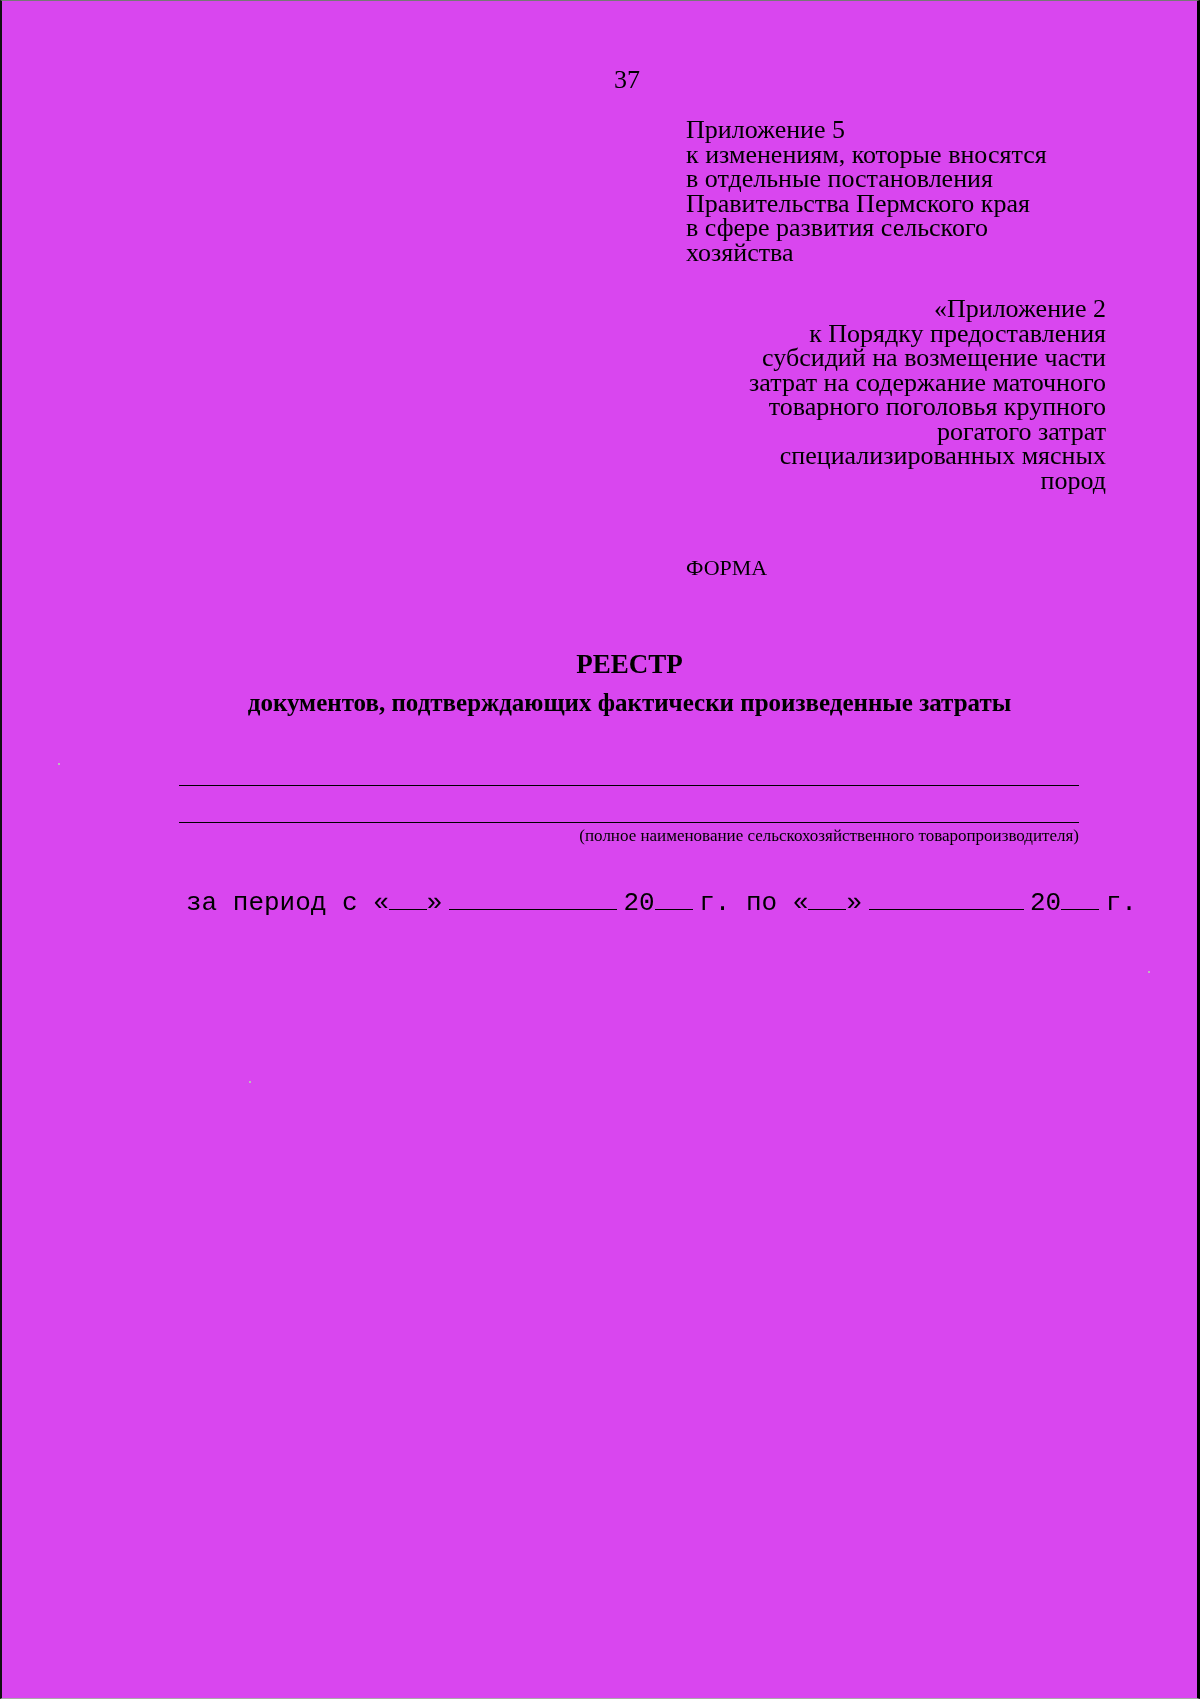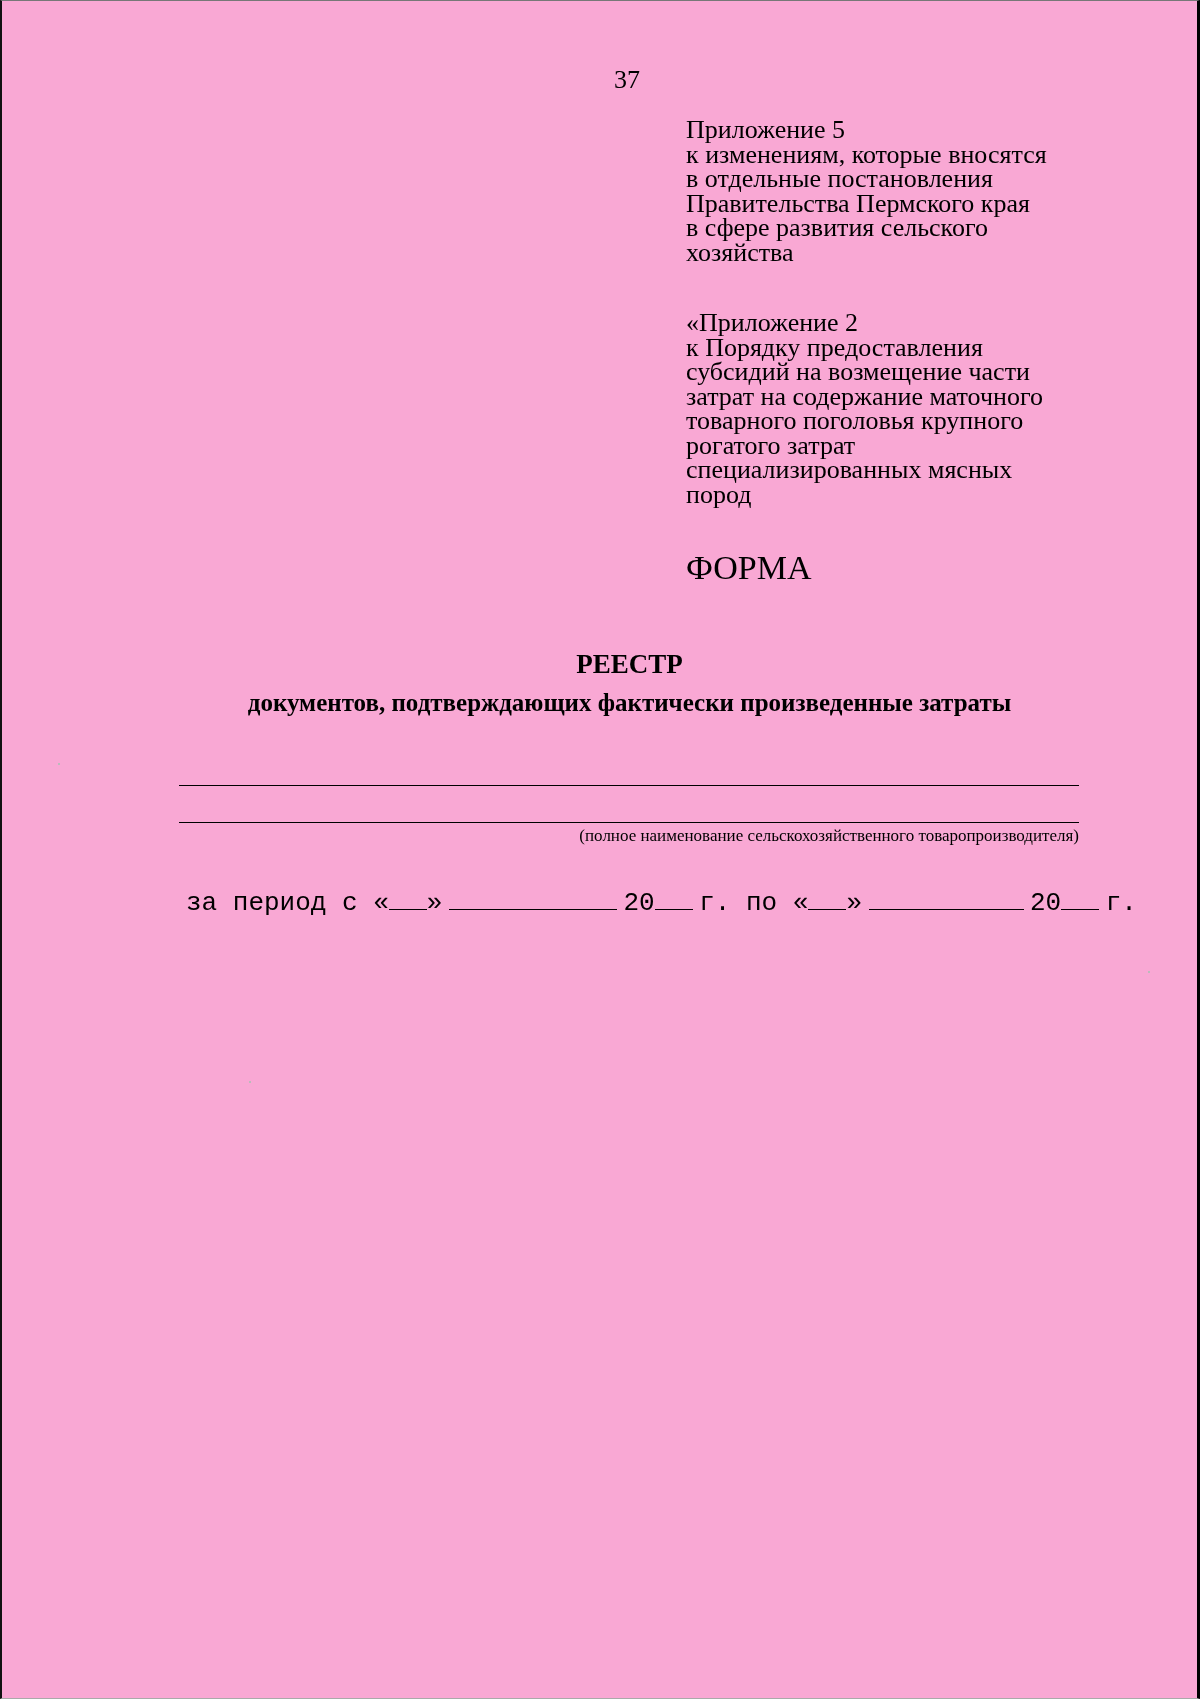--- a/index.html
+++ b/index.html
@@ -17,21 +17,21 @@
     }
     .page {
       position: absolute;
       left: 0; top: 0;
       width: 1200px; height: 1699px;
       box-sizing: border-box;
       border-left: 2px solid #111;
       border-right: 3px solid #000;
       border-top: 1px solid #777;
       border-bottom: 1px solid #aaa;
-      background: #f9a8d4;
+      background: #d946ef;
     }
     .page-number {
       position: absolute;
       top: 64px;
       left: 0;
       width: 1250px;
       text-align: center;
       font-size: 26px;
       line-height: 30px;
     }
@@ -40,26 +40,26 @@
       left: 684px;
       width: 420px;
       font-size: 26px;
       line-height: 24.5px;
     }
     .annex-block .line {
       display: block;
       white-space: nowrap;
     }
     .annex-5 { top: 117px; }
-    .annex-2 { top: 310px; }
+    .annex-2 { top: 296px; text-align: right; }
     .forma-label {
       position: absolute;
       left: 684px;
       top: 552px;
-      font-size: 34px;
+      font-size: 22px;
       line-height: 30px;
     }
     .registry-title {
       position: absolute;
       left: 0;
       top: 647px;
       width: 1255px;
       text-align: center;
       font-size: 27px;
       font-weight: bold;

